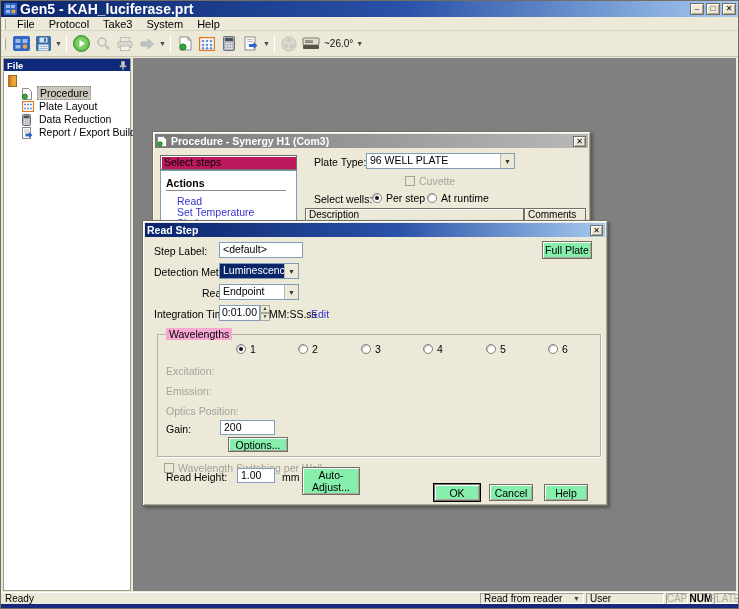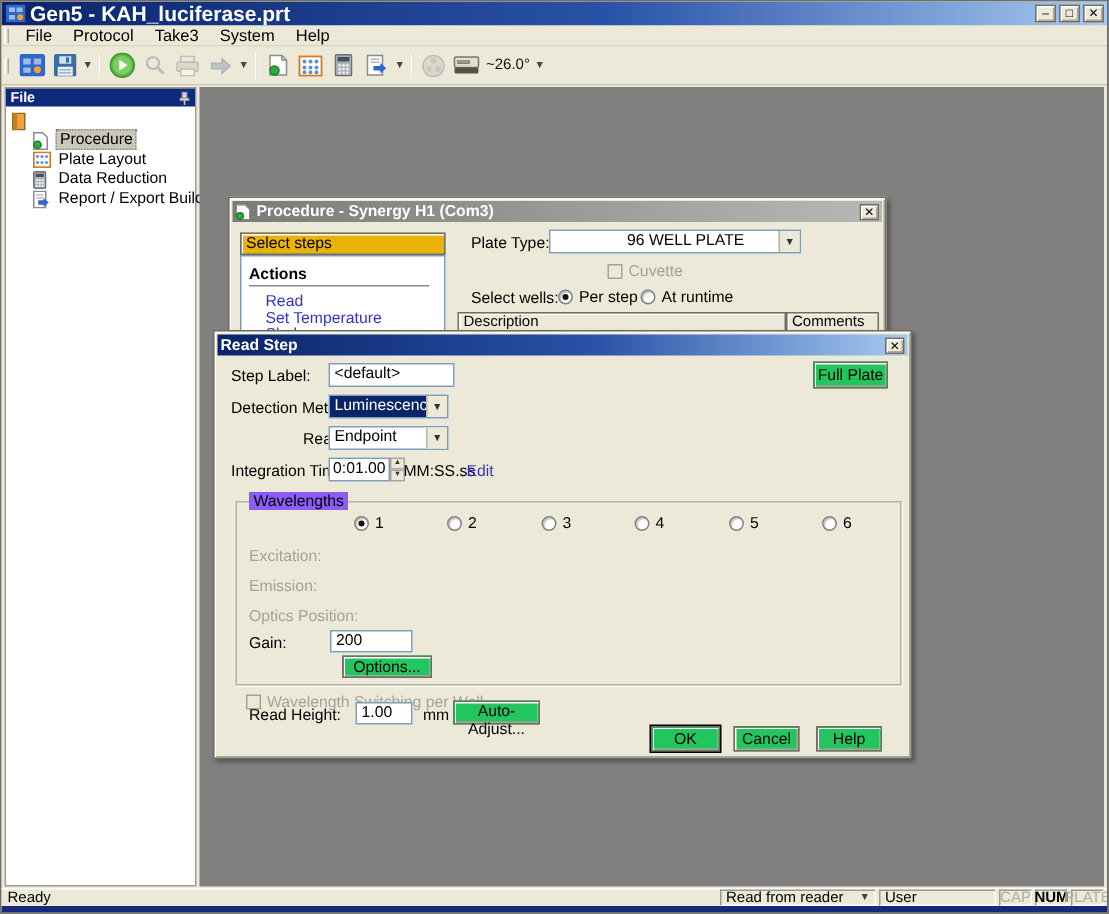--- a/index.html
+++ b/index.html
@@ -67,35 +67,35 @@
 
   .lbl { position:absolute; font-size:10.5px; white-space:nowrap; }
   .lbl.gray { color:#a5a298; }
   .field { position:absolute; background:#fff; border:1px solid #7f9db9;
            font-size:10.5px; padding:0 3px; line-height:13px; white-space:nowrap; overflow:hidden; }
   .combo { position:absolute; background:#fff; border:1px solid #7f9db9; display:flex; align-items:stretch; }
   .combo .cval { flex:1; font-size:10.5px; padding:0 3px; line-height:13px; white-space:nowrap; overflow:hidden; }
   .combo .cval.sel { background:#0a246a; color:#fff; }
   .combo .carrow { width:14px; background:#ece9d8; border-left:1px solid #b8b5aa;
                    font-size:7px; display:flex; align-items:center; justify-content:center; color:#333; }
-  .btn { position:absolute; background:#22c55e; border:1px solid #716f64;
+  .btn { position:absolute; background:#86efac; border:1px solid #716f64;
          box-shadow:inset 1px 1px 0 #fff, inset -1px -1px 0 #a9a79a;
          font-size:10.5px; text-align:center; }
   .btn.default { outline:1px solid #000; }
   .link { color:#3333cc; font-size:10.5px; }
   .radio { width:10px; height:10px; border-radius:50%; background:#fff; border:1px solid #808080;
            box-shadow:inset 1px 1px 1px rgba(0,0,0,.25); display:inline-block; flex:none; }
   .radio.checked { position:relative; }
   .radio.checked::after { content:""; position:absolute; left:2px; top:2px; width:4px; height:4px;
                           border-radius:50%; background:#111; }
   .checkbox { width:10px; height:10px; background:#fff; border:1px solid #808080; display:inline-block; flex:none; }
   .checkbox.disabled { background:#ece9d8; border-color:#a5a298; }
   .hrow { position:absolute; display:flex; align-items:center; gap:4px; font-size:10.5px; }
   .groupbox { position:absolute; border:1px solid #b5b2a5; box-shadow:1px 1px 0 #fff; }
-  .groupbox > .glabel { position:absolute; top:-7px; left:8px; background:#8b5cf6; padding:0 3px; font-size:10.5px; }
+  .groupbox > .glabel { position:absolute; top:-7px; left:8px; background:#f9a8d4; padding:0 3px; font-size:10.5px; }
   .spinner { position:absolute; display:flex; }
   .spin-field { background:#fff; border:1px solid #7f9db9; font-size:10.5px; padding:0 2px; line-height:13px; }
   .spin-btns { display:flex; flex-direction:column; width:10px; }
   .spin-btns div { flex:1; background:#ece9d8; border:1px solid #a9a79a; font-size:5px;
                    line-height:5px; text-align:center; color:#333; }
 
   
   .th-cell { position:absolute; height:13px; background:#ece9d8; border:1px solid #716f64;
              box-shadow:inset 1px 1px 0 #fff; font-size:10px; padding:0 3px; line-height:12px; }
 
@@ -372,32 +372,32 @@
       <span class="dicon">
         <svg width="10" height="11" viewBox="0 0 10 11">
             <path d="M0.5 0.5 h6 l3 3 v7 h-9 Z" fill="#fff" stroke="#8a8a8a"></path>
             <circle cx="3" cy="8" r="2.2" fill="#2fae3a" stroke="#1d7c26"></circle>
           </svg>
       </span>
       <span class="dtext">Procedure - Synergy H1 (Com3)</span>
       <span class="dlg-close">✕</span>
     </div>
 
-    <div style="position:absolute; left:7px; top:23px; width:137px; height:15px; background:#eab308;
+    <div style="position:absolute; left:7px; top:23px; width:137px; height:15px; background:#be185d;
                 border:1px solid #716f64; box-shadow:inset 1px 1px 0 #fff; font-size:10.5px; line-height:13px; padding:0 3px;">Select steps</div>
     <div style="position:absolute; left:7px; top:38px; width:137px; height:268px; background:#fff; border:1px solid #7f9db9;">
       <div style="position:absolute; left:5px; top:6px; font-weight:bold; font-size:10.5px;">Actions</div>
       <div style="position:absolute; left:5px; top:19px; width:120px; border-top:1px solid #8a8a8a;"></div>
       <a class="link" style="position:absolute; left:16px; top:24px;">Read</a>
       <a class="link" style="position:absolute; left:16px; top:35px;">Set Temperature</a>
       <a class="link" style="position:absolute; left:16px; top:46px;">Shake</a>
     </div>
 
     <span class="lbl" style="left:161px; top:24px;">Plate Type:</span>
-    <div class="combo" style="left:213px; top:21px; width:168px; height:16px;padding-left:48px;">
+    <div class="combo" style="left:213px; top:21px; width:149px; height:16px;">
       <span class="cval">96 WELL PLATE</span>
       <span class="carrow">▼</span>
     </div>
 
     <div class="hrow" style="left:219px; top:43px;padding-left:33px;">
       <span class="checkbox disabled"></span>
       <span class="lbl gray" style="position:static;">Cuvette</span>
     </div>
 
     <span class="lbl" style="left:161px; top:61px;">Select wells:</span>
@@ -484,21 +484,21 @@
     </div>
 
     <div class="hrow" style="left:21px; top:241px;">
       <span class="checkbox disabled"></span>
       <span class="lbl gray" style="position:static;">Wavelength Switching per Well</span>
     </div>
 
     <span class="lbl" style="left:23px; top:250px;">Read Height:</span>
     <div class="field" style="left:94px; top:247px; width:38px; height:15px;">1.00</div>
     <span class="lbl" style="left:139px; top:250px;">mm</span>
-    <button class="btn" style="left:159px; top:246px; width:58px; height:16px;">Auto-Adjust...</button>
+    <button class="btn" style="left:159px; top:246px; width:58px; height:28px;">Auto-Adjust...</button>
 
     <button class="btn default" style="left:291px; top:263px; width:46px; height:17px;">OK</button>
     <button class="btn" style="left:346px; top:263px; width:44px; height:17px;">Cancel</button>
     <button class="btn" style="left:401px; top:263px; width:44px; height:17px;">Help</button>
   </div>
 
   <div class="statusbar">
     <span class="sb-ready">Ready</span>
     <span class="sb-panel sb-combo">
       <span>Read from reader</span>

